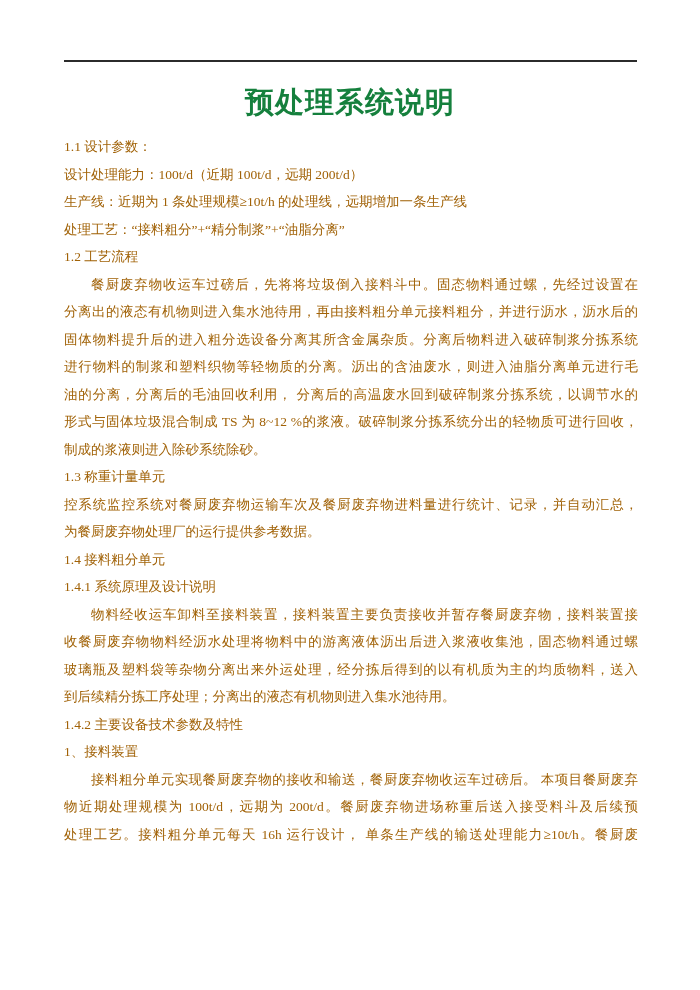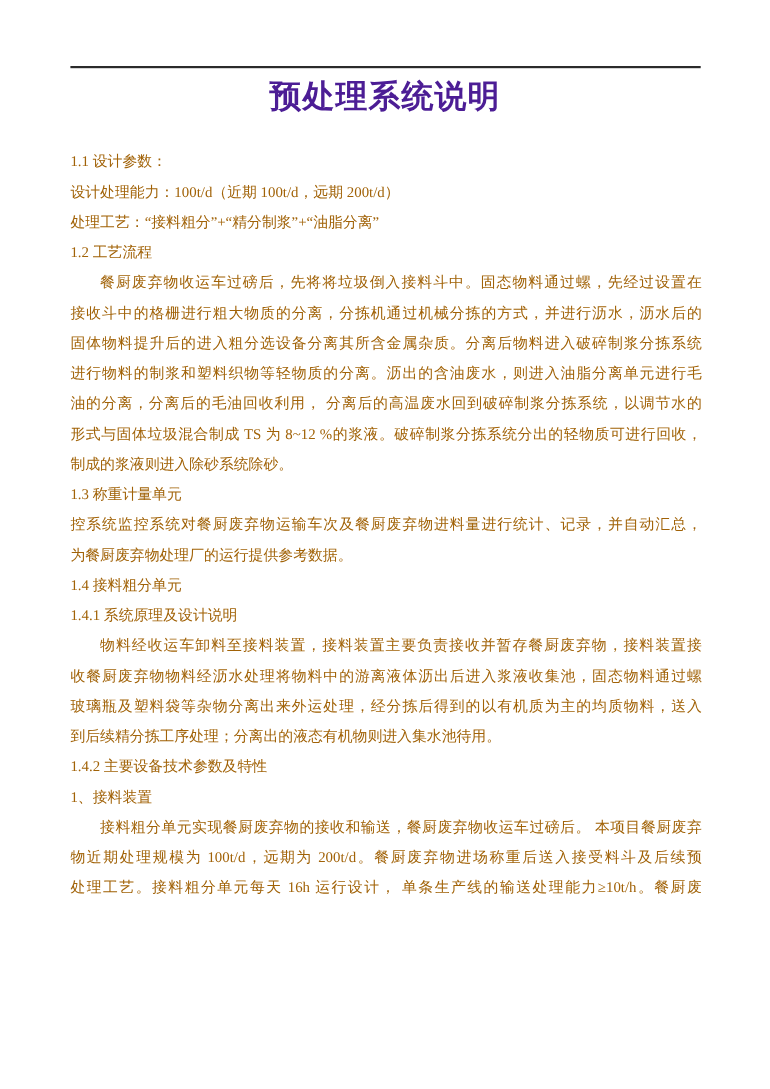--- a/index.html
+++ b/index.html
@@ -20,29 +20,29 @@
     position: absolute;
     left: 64px;
     top: 60px;
     width: 573px;
     height: 0;
     border-top: 2px solid #2b2b2b;
   }
   .doc-title {
     position: absolute;
     left: 0;
-    top: 68px;
+    top: 82px;
     width: 700px;
     height: 40px;
     line-height: 40px;
     text-align: center;
     font-size: 29px;
     font-weight: bold;
     letter-spacing: 1px;
-    color: #4c1d95;
+    color: #15803d;
   }
   .content {
     position: absolute;
     left: 64px;
     top: 133px;
     width: 574px;
   }
   .ln {
     height: 27.5px;
     line-height: 27.5px;
@@ -63,24 +63,25 @@
 </head>
 <body>
 
 <div class="page">
   <div class="rule"></div>
   <div class="doc-title">预处理系统说明</div>
 
   <div class="content">
     <div class="ln">1.1 设计参数：</div>
     <div class="ln">设计处理能力：100t/d（近期 100t/d，远期 200t/d）</div>
+    <div class="ln">生产线：近期为 1 条处理规模≥10t/h 的处理线，远期增加一条生产线</div>
     <div class="ln">处理工艺：“接料粗分”+“精分制浆”+“油脂分离”</div>
     <div class="ln">1.2 工艺流程</div>
     <div class="ln j ind">餐厨废弃物收运车过磅后，先将将垃圾倒入接料斗中。固态物料通过螺，先经过设置在</div>
-    <div class="ln j">接收斗中的格栅进行粗大物质的分离，分拣机通过机械分拣的方式，并进行沥水，沥水后的</div>
+    <div class="ln j">分离出的液态有机物则进入集水池待用，再由接料粗分单元接料粗分，并进行沥水，沥水后的</div>
     <div class="ln j">固体物料提升后的进入粗分选设备分离其所含金属杂质。分离后物料进入破碎制浆分拣系统</div>
     <div class="ln j">进行物料的制浆和塑料织物等轻物质的分离。沥出的含油废水，则进入油脂分离单元进行毛</div>
     <div class="ln j">油的分离，分离后的毛油回收利用， 分离后的高温废水回到破碎制浆分拣系统，以调节水的</div>
     <div class="ln j">形式与固体垃圾混合制成 TS 为 8~12 %的浆液。破碎制浆分拣系统分出的轻物质可进行回收，</div>
     <div class="ln">制成的浆液则进入除砂系统除砂。</div>
     <div class="ln">1.3 称重计量单元</div>
     <div class="ln j">控系统监控系统对餐厨废弃物运输车次及餐厨废弃物进料量进行统计、记录，并自动汇总，</div>
     <div class="ln">为餐厨废弃物处理厂的运行提供参考数据。</div>
     <div class="ln">1.4 接料粗分单元</div>
     <div class="ln">1.4.1 系统原理及设计说明</div>

